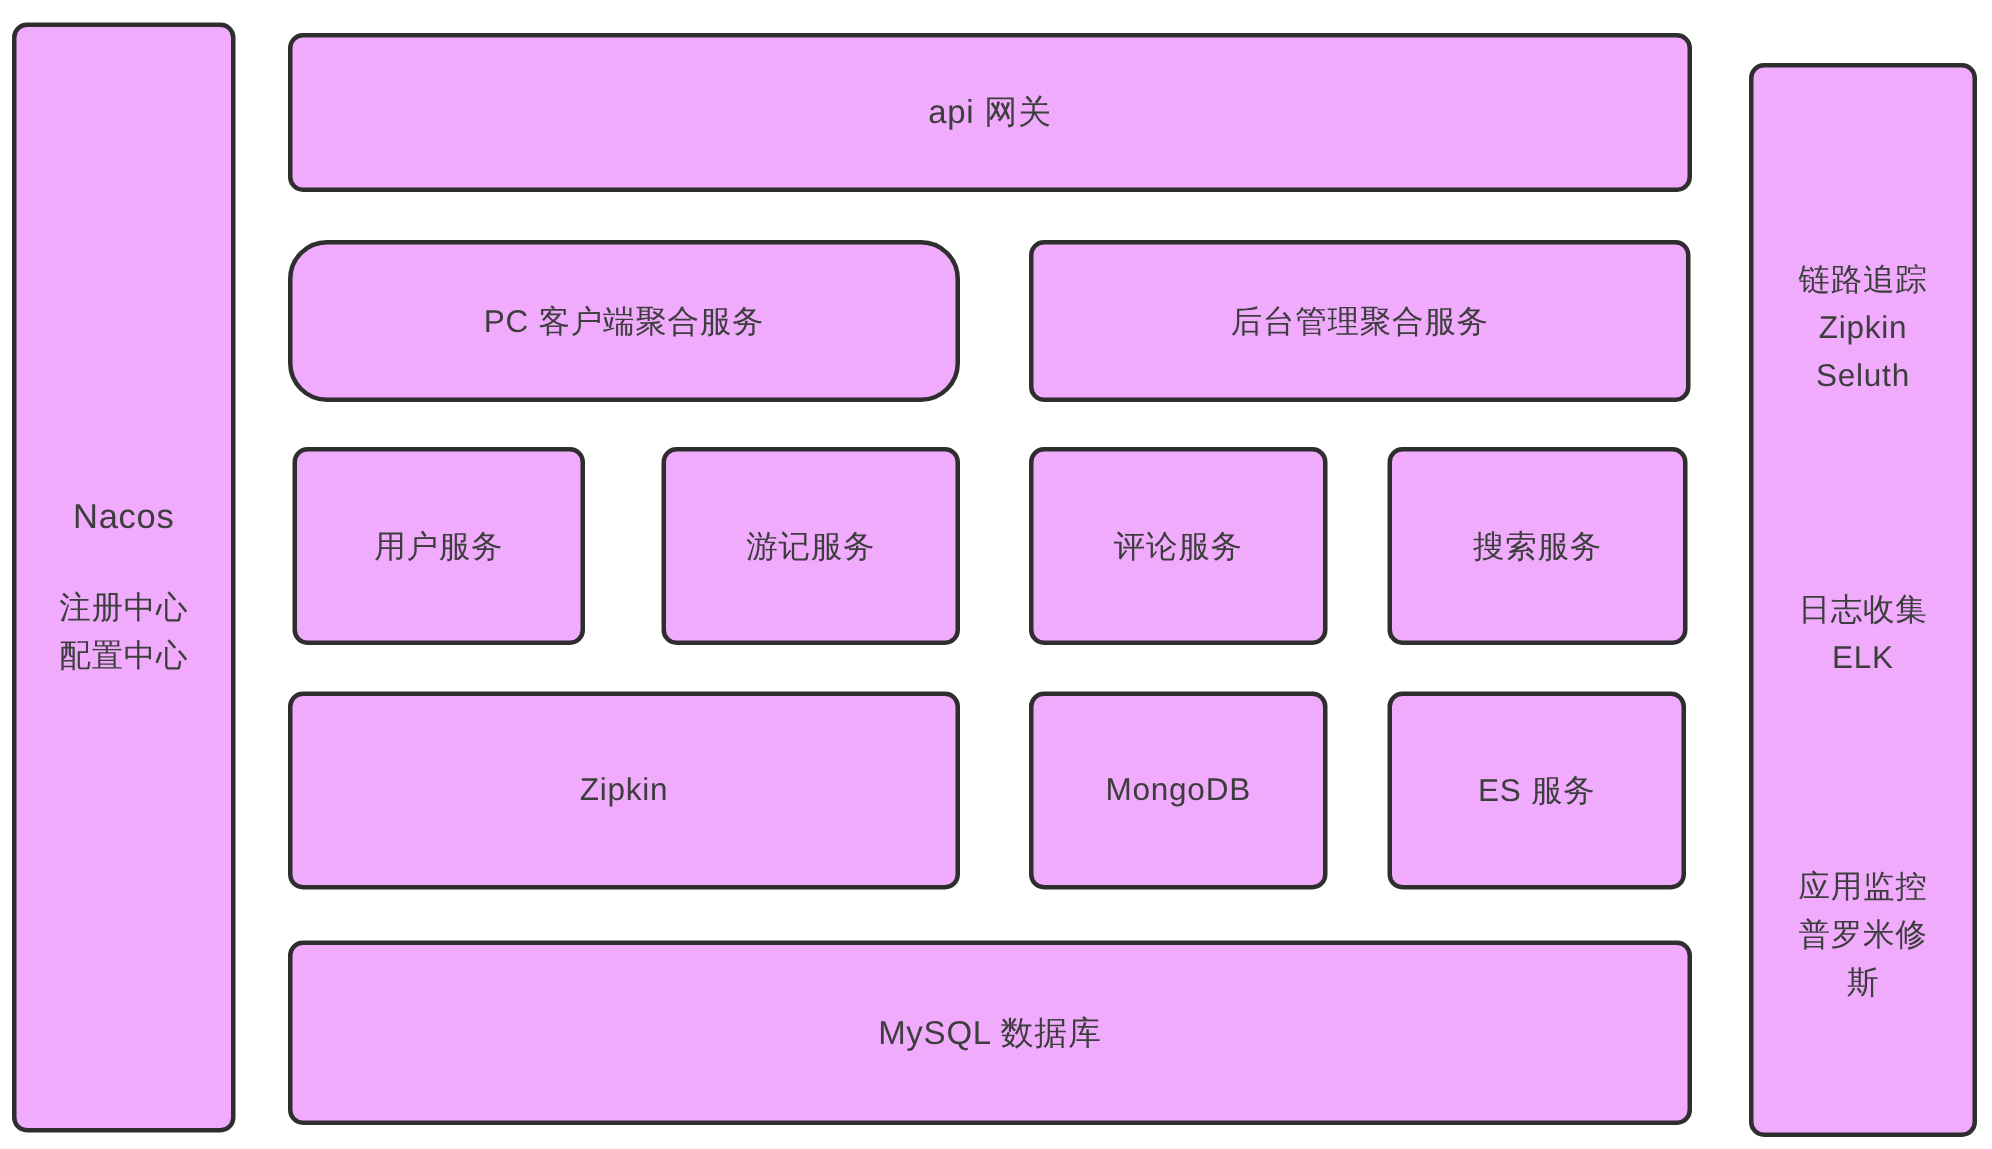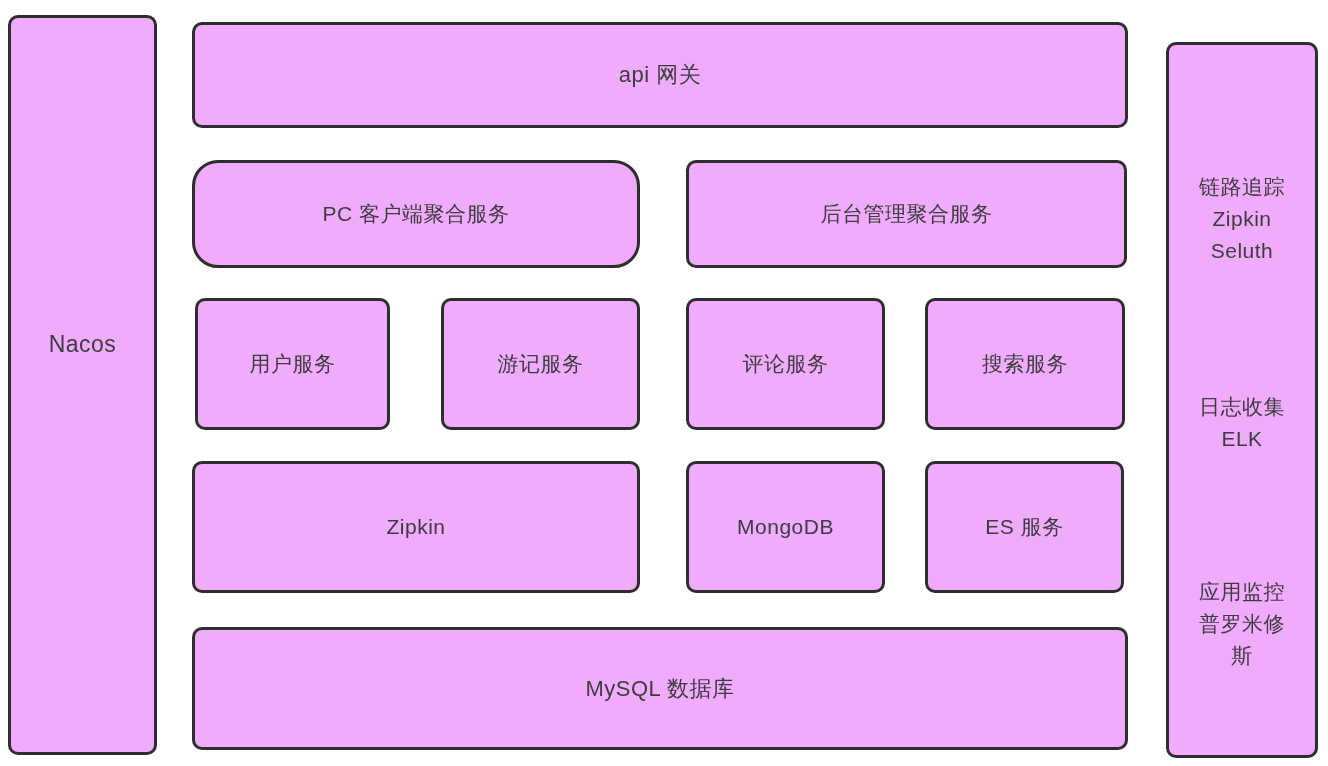--- a/index.html
+++ b/index.html
@@ -54,20 +54,24 @@
   .st-es       { left: 925px; top: 461px; width: 199px; height: 132px; }
   .database  { left: 192px; top: 627px; width: 936px; height: 123px; font-size: 22px; }
 </style>
 </head>
 <body>
 
 <div class="canvas">
 
   <div class="box left-panel">
     <div class="lp-title">Nacos</div>
+    <div class="lp-lines">
+      <div>注册中心</div>
+      <div>配置中心</div>
+    </div>
   </div>
 
   <div class="box gateway">api 网关</div>
 
   <div class="box agg-pc">PC 客户端聚合服务</div>
   <div class="box agg-admin">后台管理聚合服务</div>
 
   <div class="box svc-user">用户服务</div>
   <div class="box svc-travel">游记服务</div>
   <div class="box svc-comment">评论服务</div>

